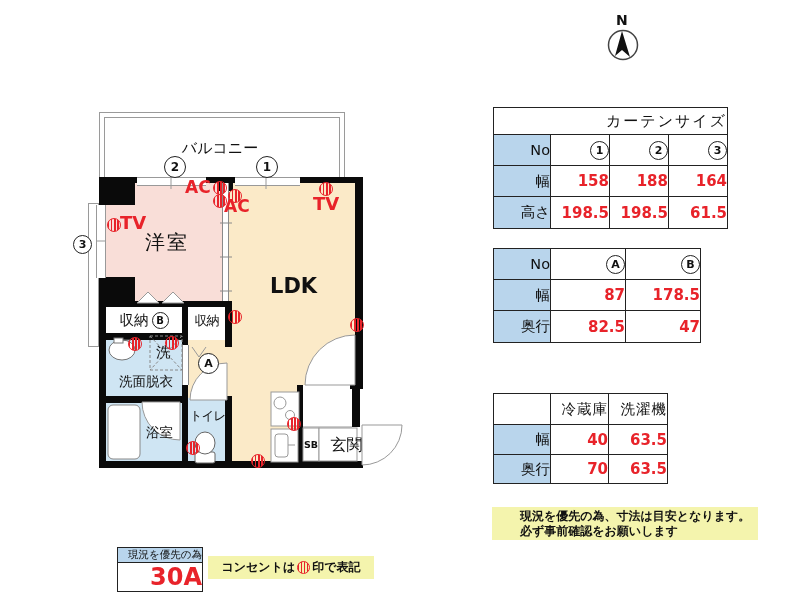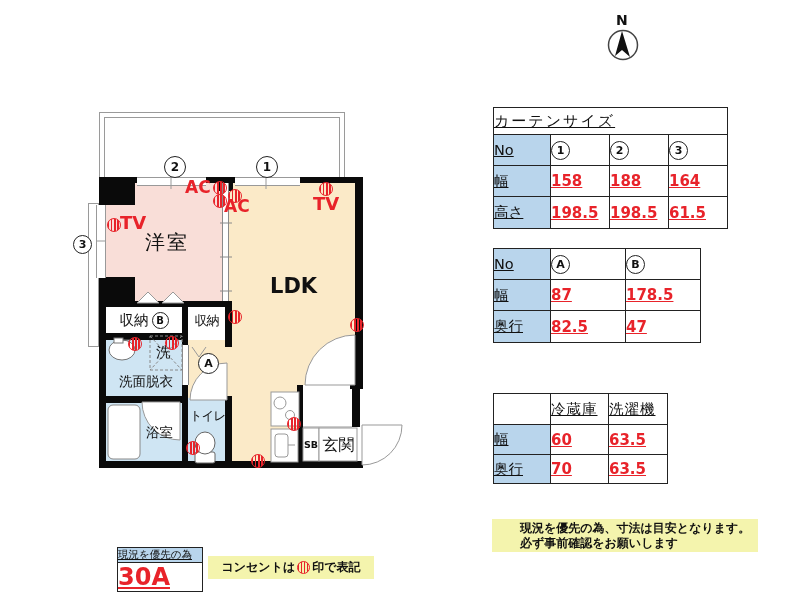--- a/index.html
+++ b/index.html
@@ -14,21 +14,21 @@
   .rlab{position:absolute;z-index:40;color:#e8232a;font-weight:bold;font-size:17px;white-space:nowrap;}
   .outlet{position:absolute;width:12px;height:12px;border:1.6px solid #e8232a;border-radius:50%;
           background:repeating-linear-gradient(90deg,#e8232a 0 1.4px,transparent 1.4px 3.1px);z-index:41;}
   .outlet-inline{display:inline-block;width:11px;height:11px;border:1.5px solid #e8232a;border-radius:50%;
           background:repeating-linear-gradient(90deg,#e8232a 0 1.3px,transparent 1.3px 2.9px);
           vertical-align:-2px;margin:0 2px;}
   .cmark{position:absolute;border:1.5px solid #222;border-radius:50%;background:#fff;
          display:flex;align-items:center;justify-content:center;font-weight:bold;z-index:40;}
   .bal{position:absolute;border:1px solid #9a9a9a;background:#fff;z-index:8;}
   table.t{position:absolute;border-collapse:collapse;z-index:40;table-layout:fixed;background:#fff;}
-  table.t td{border:1.4px solid #222;text-align:left;vertical-align:middle;font-size:14.5px;padding:0;text-decoration:underline;}
+  table.t td{border:1.4px solid #222;text-align:right;vertical-align:middle;font-size:14.5px;padding:0;}
   table.t td.title{font-size:15px;letter-spacing:2px;height:26px;background:#fff;}
   table.t td.hd{background:#b9d5ec;}
   table.t td.red{color:#e8232a;font-weight:bold;font-size:15px;}
   .tcirc{display:inline-flex;width:17px;height:17px;border:1.3px solid #222;border-radius:50%;
          align-items:center;justify-content:center;font-size:11px;font-weight:bold;}
   .note{position:absolute;background:#f4f4ad;z-index:40;font-weight:bold;color:#111;}
   .flex-center{display:flex;align-items:center;justify-content:center;}
 </style>
 </head>
 <body>
@@ -130,37 +130,38 @@
   <div class="outlet" style="left:186px;top:441px;"></div>
   <div class="outlet" style="left:287px;top:417px;"></div>
   <div class="outlet" style="left:251px;top:454px;"></div>
 
   <div class="cmark" style="left:164px;top:156px;width:20px;height:20px;font-size:12px;">2</div>
   <div class="cmark" style="left:256px;top:156px;width:20px;height:20px;font-size:12px;">1</div>
   <div class="cmark" style="left:73px;top:235px;width:17px;height:17px;font-size:11px;">3</div>
   <div class="cmark" style="left:198px;top:353px;width:19px;height:19px;font-size:11px;">A</div>
 
   <div class="lab" style="left:616px;top:12px;font-size:14px;font-weight:bold;">N</div>
+  <div class="lab" style="left:140px;top:139px;width:160px;text-align:center;font-size:15px;">バルコニー</div>
   <div class="rlab" style="left:120px;top:212px;font-size:18px;">TV</div>
   <div class="rlab" style="left:185px;top:177px;">AC</div>
   <div class="rlab" style="left:224px;top:196px;">AC</div>
   <div class="rlab" style="left:313px;top:193px;font-size:18px;">TV</div>
   <div class="lab" style="left:145px;top:229px;font-size:20px;letter-spacing:2px;">洋室</div>
   <div class="lab" style="left:270px;top:274px;font-size:21px;font-weight:bold;">LDK</div>
   <div class="lab flex-center" style="left:106px;top:310px;width:76px;height:21px;gap:3px;">
     <span style="font-size:14.5px;">収納</span>
     <span class="cmark" style="position:static;width:15px;height:15px;font-size:10px;">B</span>
   </div>
   <div class="lab" style="left:188px;top:312px;width:37px;text-align:center;font-size:13px;letter-spacing:-1px;">収納</div>
   <div class="lab" style="left:156px;top:343px;font-size:14.5px;">洗</div>
   <div class="lab" style="left:111px;top:373px;width:70px;text-align:center;font-size:13.5px;">洗面脱衣</div>
   <div class="lab" style="left:146px;top:424px;font-size:13.5px;">浴室</div>
   <div class="lab" style="left:189px;top:408px;width:37px;text-align:center;font-size:12.5px;letter-spacing:-1px;">トイレ</div>
   <div class="lab" style="left:304px;top:439px;width:14px;text-align:center;font-size:9.5px;font-weight:bold;">SB</div>
-  <div class="lab" style="left:320px;top:435px;width:37px;text-align:center;font-size:16px;">玄関</div>
+  <div class="lab" style="left:328px;top:435px;width:37px;text-align:center;font-size:16px;">玄関</div>
 
   <table class="t" style="left:493px;top:107px;width:234px;">
     <colgroup>
         <col style="width:57px">
         <col style="width:59px">
         <col style="width:59px">
         <col style="width:59px">
       </colgroup>
     <tbody>
         <tr>
@@ -219,32 +220,32 @@
         <col style="width:59px">
       </colgroup>
     <tbody>
         <tr style="height:31px;">
       <td></td>
       <td style="letter-spacing:1px;">冷蔵庫</td>
       <td style="letter-spacing:1px;">洗濯機</td>
     </tr>
     <tr style="height:30px;">
       <td class="hd">幅</td>
-      <td class="red">60</td>
+      <td class="red">40</td>
       <td class="red">63.5</td>
     </tr>
     <tr style="height:29px;">
       <td class="hd">奥行</td>
       <td class="red">70</td>
       <td class="red">63.5</td>
     </tr>
   </tbody>
     </table>
 
-  <div class="note" style="left:492px;top:507px;width:266px;height:33px;padding:2px 0 0 28px;box-sizing:border-box;font-size:12px;line-height:15px;margin-top:12px;">
+  <div class="note" style="left:492px;top:507px;width:266px;height:33px;padding:2px 0 0 28px;box-sizing:border-box;font-size:12px;line-height:15px;">
     <div>現況を優先の為、寸法は目安となります。</div>
     <div>必ず事前確認をお願いします</div>
   </div>
 
   <table class="t" style="left:117px;top:547px;width:86px;">
     <tbody>
         <tr style="height:14px;">
           <td class="hd" style="font-size:10.5px;">現況を優先の為</td>
         </tr>
     <tr style="height:28px;">

